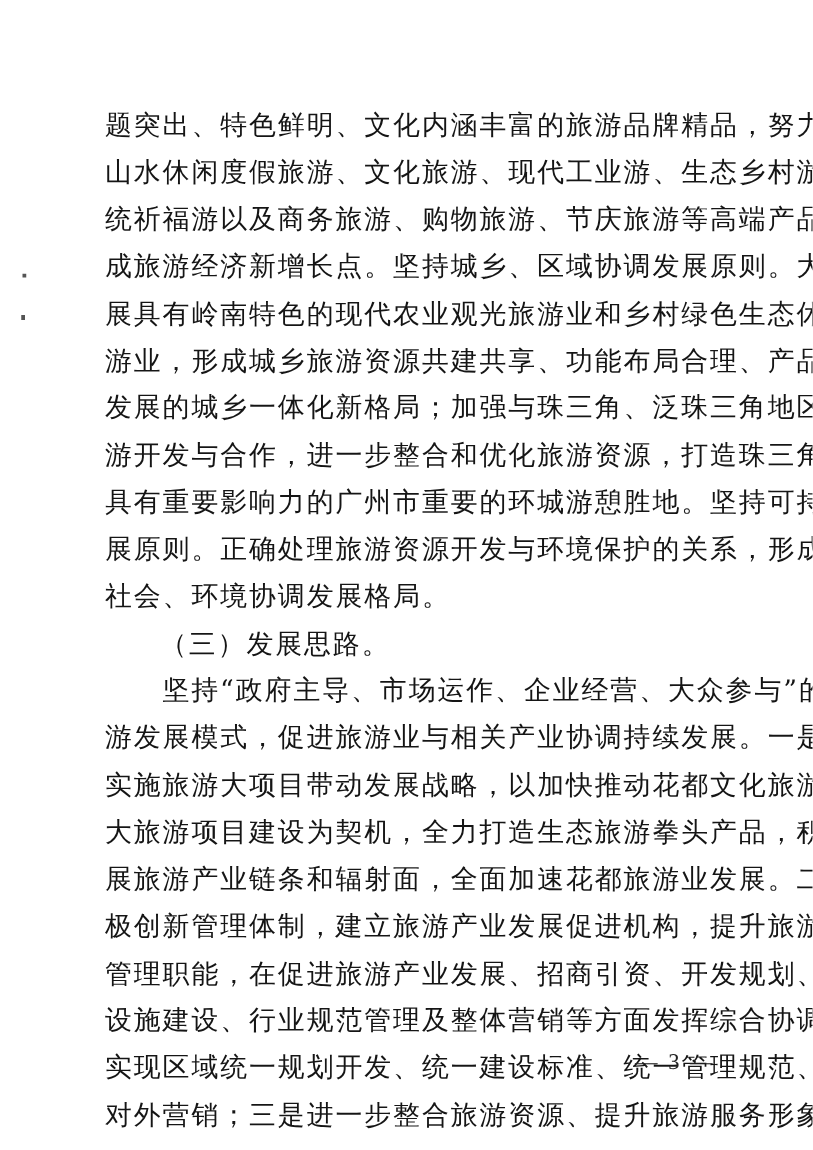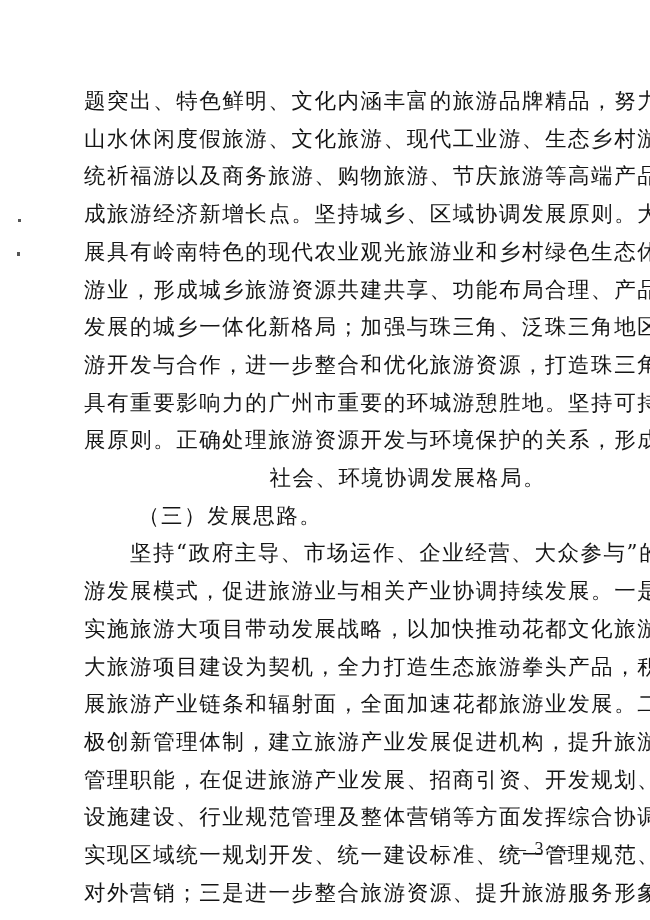--- a/index.html
+++ b/index.html
@@ -8,21 +8,21 @@
       font-family: "DejaVu Serif", "Liberation Serif", serif;
       color: #1a1a1a;
     }
     .page { position: absolute; left: 0; top: 0; width: 650px; height: 920px; }
     .line {
       position: absolute; left: 84px; width: 462px; height: 30px;
       font-size: 21.5px; line-height: 30px; letter-spacing: 1.55px;
       white-space: nowrap; color: #151515;
     }
     .line.indent { left: 130px; width: 416px; }
-    .heading { left: 138px; }
+    .heading { left: 128px; }
     .page-number {
       position: absolute; left: 508px; top: 839px; font-size: 18px;
       font-family: "Liberation Serif", serif; letter-spacing: 2px; color: #222;
       white-space: nowrap;
     }
     .speck { position: absolute; background: #555; }
   </style>
 </head>
 <body>
 
@@ -33,21 +33,21 @@
   <div class="line" style="top: 86px;">题突出、特色鲜明、文化内涵丰富的旅游品牌精品，努力打造</div>
   <div class="line" style="top: 123.7px;">山水休闲度假旅游、文化旅游、现代工业游、生态乡村游、传</div>
   <div class="line" style="top: 161.4px;">统祈福游以及商务旅游、购物旅游、节庆旅游等高端产品，形</div>
   <div class="line" style="top: 199.1px;">成旅游经济新增长点。坚持城乡、区域协调发展原则。大力发</div>
   <div class="line" style="top: 236.8px;">展具有岭南特色的现代农业观光旅游业和乡村绿色生态休闲旅</div>
   <div class="line" style="top: 274.5px;">游业，形成城乡旅游资源共建共享、功能布局合理、产品差异</div>
   <div class="line" style="top: 312.2px;">发展的城乡一体化新格局；加强与珠三角、泛珠三角地区的旅</div>
   <div class="line" style="top: 349.9px;">游开发与合作，进一步整合和优化旅游资源，打造珠三角地区</div>
   <div class="line" style="top: 387.6px;">具有重要影响力的广州市重要的环城游憩胜地。坚持可持续发</div>
   <div class="line" style="top: 425.3px;">展原则。正确处理旅游资源开发与环境保护的关系，形成经济、</div>
-  <div class="line" style="top: 463px; text-align: right;">社会、环境协调发展格局。</div>
+  <div class="line" style="top: 463px;">社会、环境协调发展格局。</div>
   <div class="line heading" style="top: 500.7px;">（三）发展思路。</div>
   <div class="line indent" style="top: 538.4px;">坚持“政府主导、市场运作、企业经营、大众参与”的旅</div>
   <div class="line" style="top: 576.1px;">游发展模式，促进旅游业与相关产业协调持续发展。一是坚持</div>
   <div class="line" style="top: 613.8px;">实施旅游大项目带动发展战略，以加快推动花都文化旅游城重</div>
   <div class="line" style="top: 651.5px;">大旅游项目建设为契机，全力打造生态旅游拳头产品，积极扩</div>
   <div class="line" style="top: 689.2px;">展旅游产业链条和辐射面，全面加速花都旅游业发展。二是积</div>
   <div class="line" style="top: 726.9px;">极创新管理体制，建立旅游产业发展促进机构，提升旅游行政</div>
   <div class="line" style="top: 764.6px;">管理职能，在促进旅游产业发展、招商引资、开发规划、基础</div>
   <div class="line" style="top: 802.3px;">设施建设、行业规范管理及整体营销等方面发挥综合协调作用，</div>
   <div class="line" style="top: 840px;">实现区域统一规划开发、统一建设标准、统一管理规范、统一</div>

